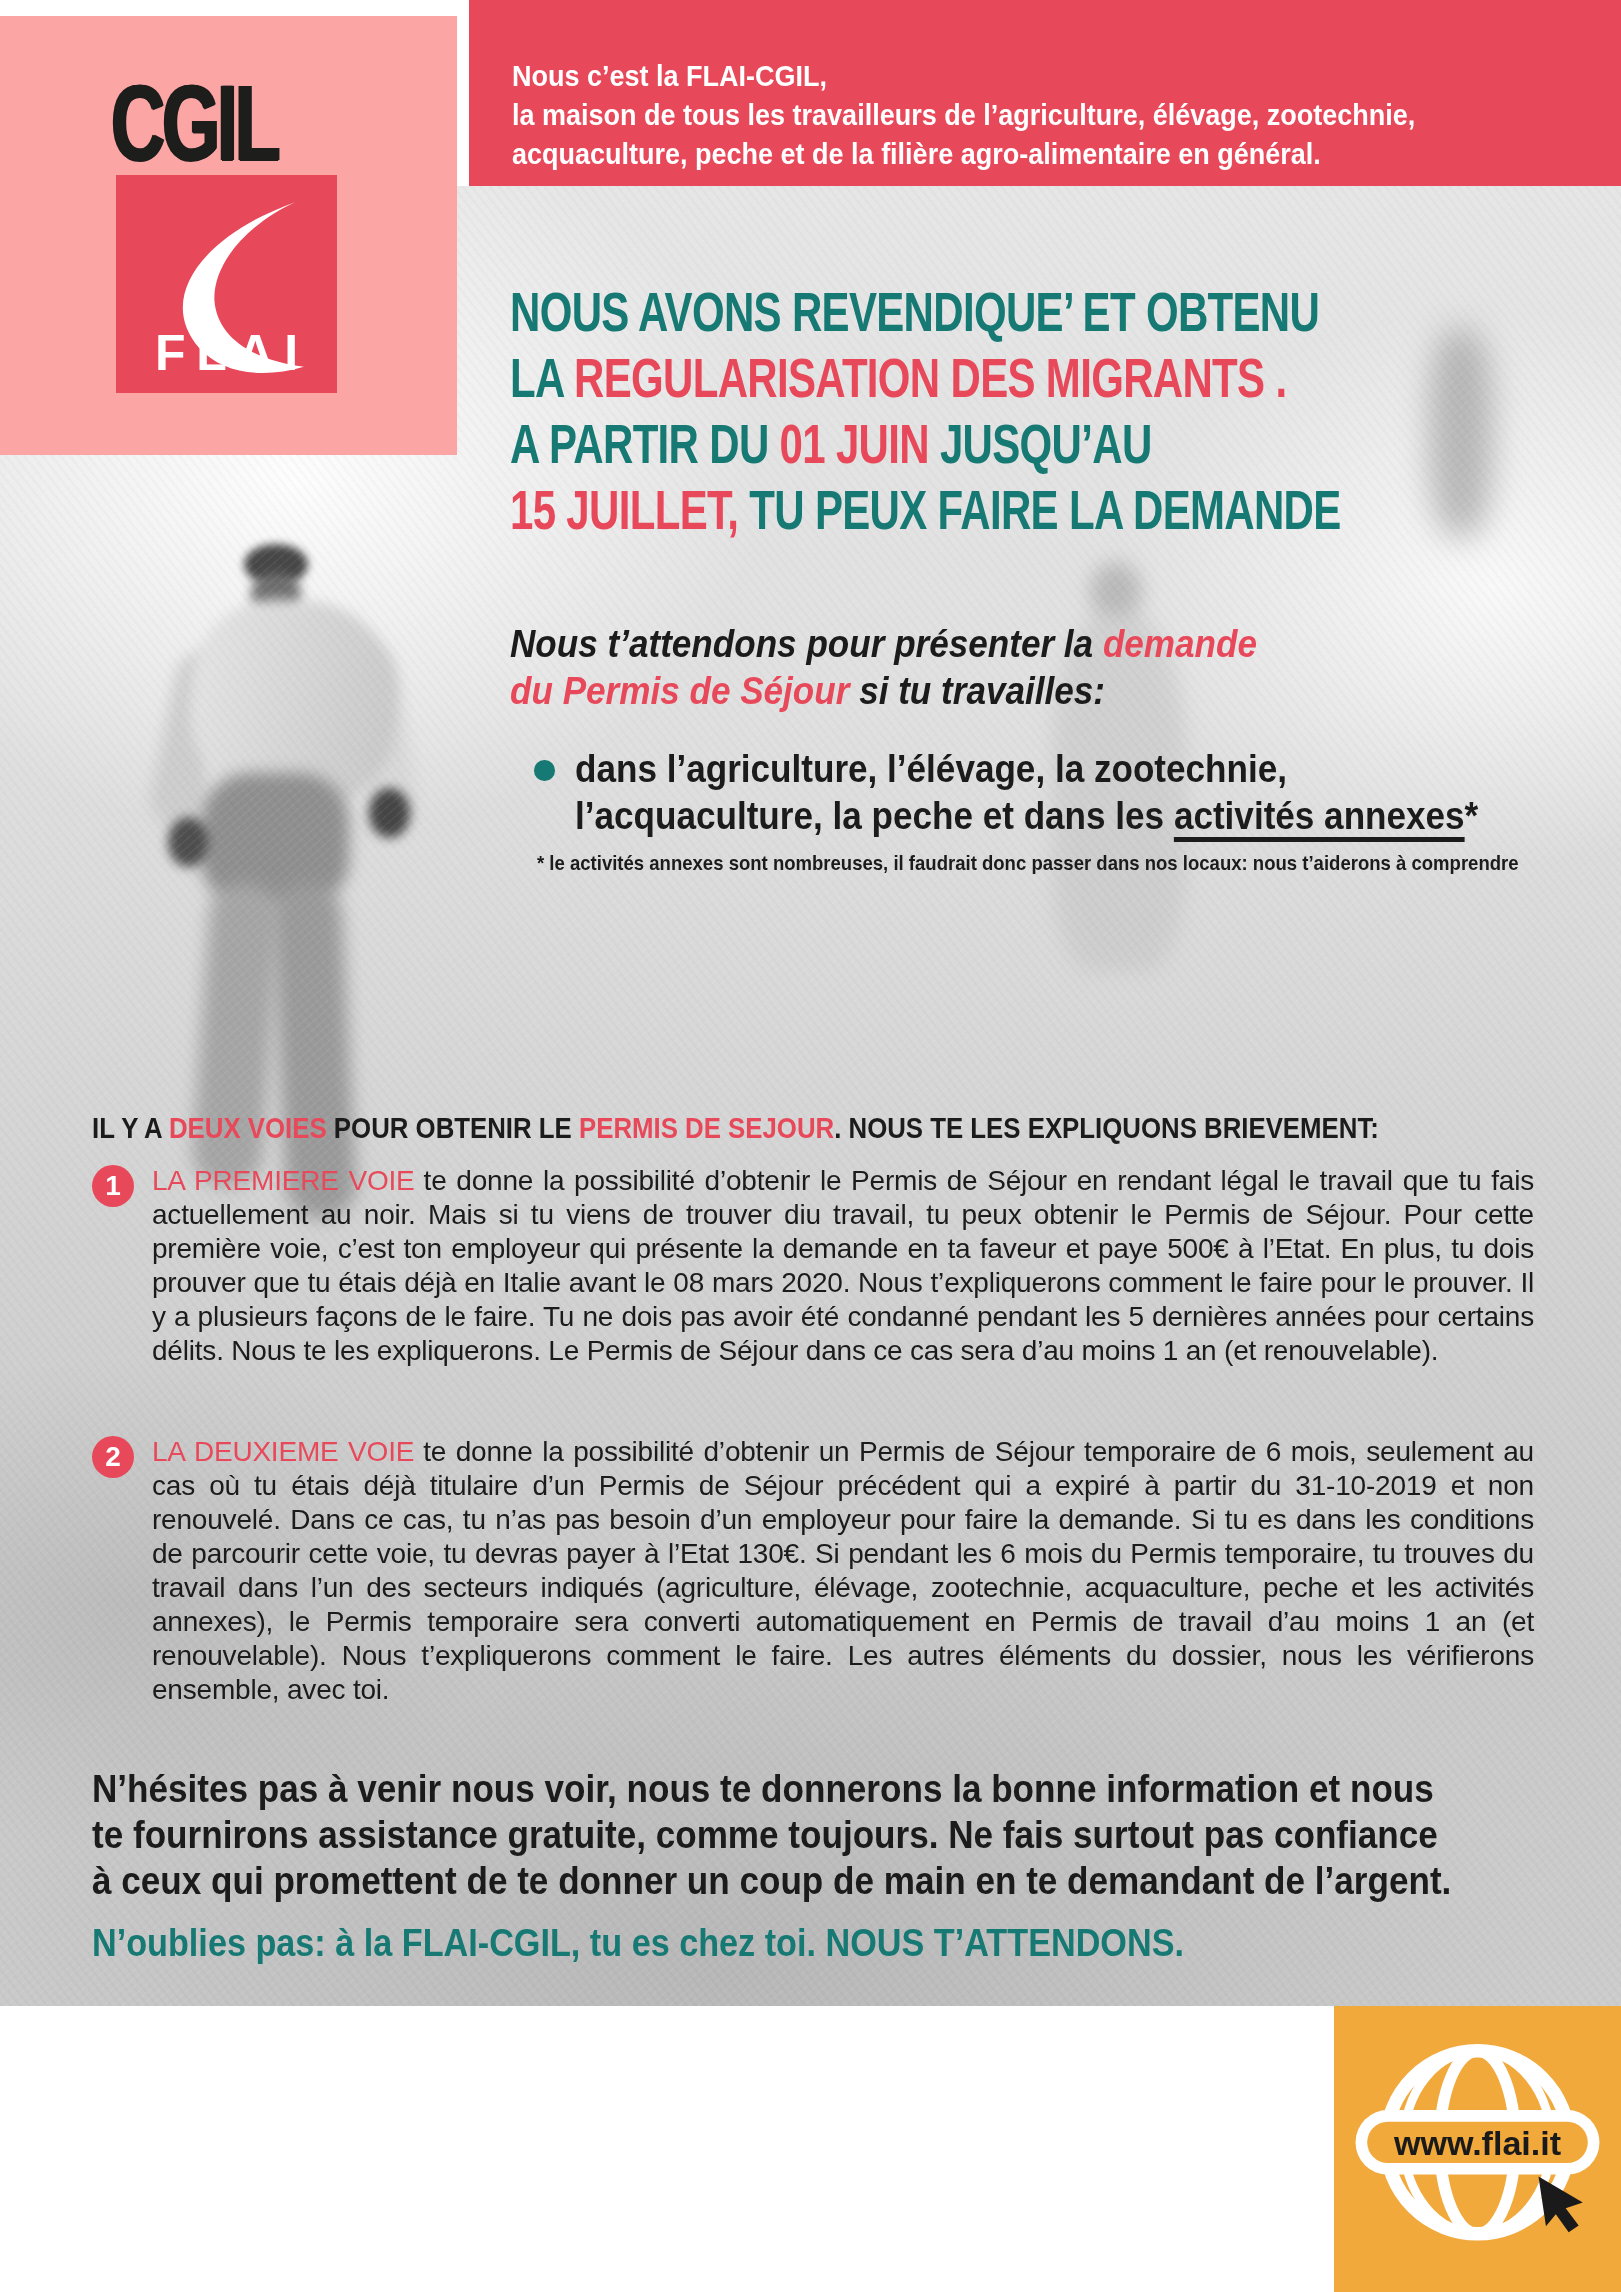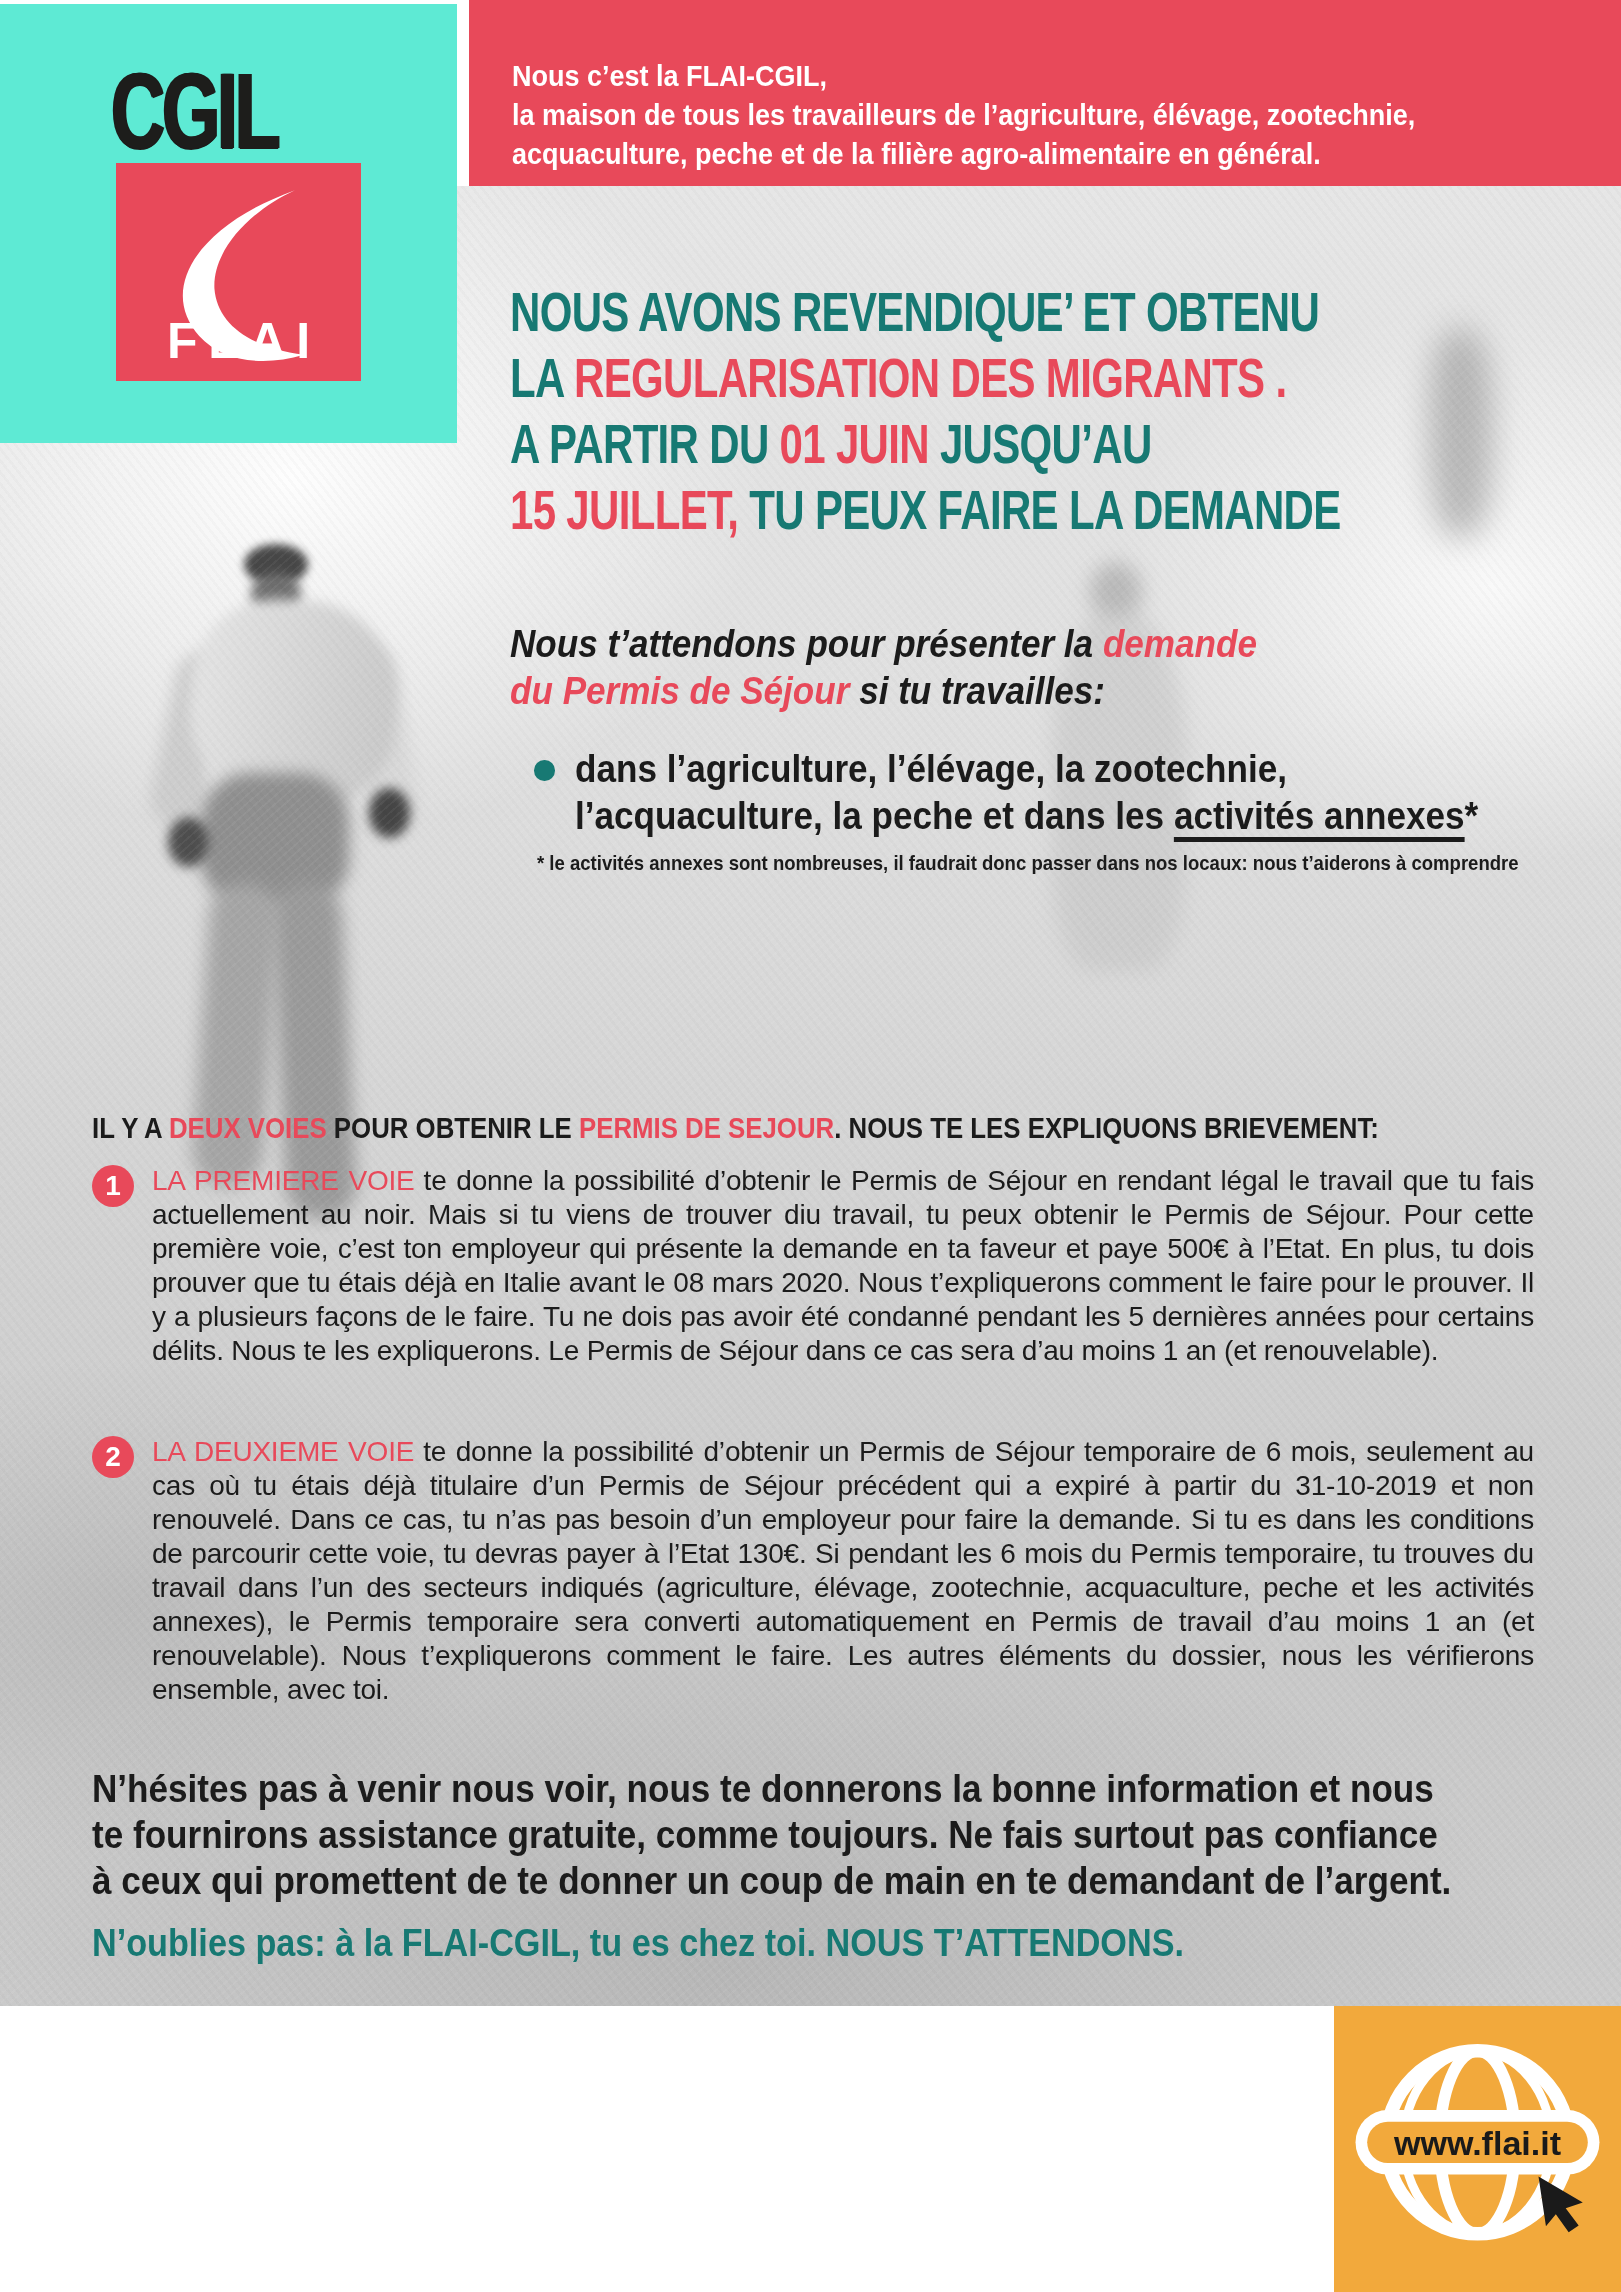--- a/index.html
+++ b/index.html
@@ -39,27 +39,27 @@
   .man-hand-r{left:369px;top:602px;width:41px;height:50px;background:#454545;border-radius:50%;filter:blur(5.4px);}
   .man-hips{left:201px;top:587px;width:148px;height:134px;background:#8f8f8f;border-radius:35%;filter:blur(8px);}
   .man-leg-l{left:201px;top:697px;width:70px;height:304px;background:#a5a5a5;border-radius:34px;filter:blur(9px);transform:rotate(4deg);}
   .man-leg-r{left:279px;top:697px;width:70px;height:336px;background:#9a9a9a;border-radius:34px;filter:blur(9px);transform:rotate(-3deg);}
   .ghost{left:1052px;top:376px;width:134px;height:421px;opacity:.55;filter:blur(9.9px);}
   .ghost-head{position:absolute;left:38px;top:0;width:52px;height:59px;background:#9a9a9a;border-radius:50%;}
   .ghost-body{position:absolute;left:0;top:52px;width:134px;height:358px;background:#c4c4c4;border-radius:40% 40% 30% 30%;}
   .streak{left:1429px;top:142px;width:64px;height:210px;background:#8c8c8c;border-radius:40%;filter:blur(16px);opacity:.55;}
 
   
-  .logo-box{position:absolute;left:0;top:4px;width:457px;height:439px;background:#5eead4;}
+  .logo-box{position:absolute;left:0;top:16px;width:457px;height:439px;background:#fca5a5;}
   .cgil-word{
     position:absolute;left:111px;top:54px;font-size:107px;line-height:1;font-weight:700;
     letter-spacing:-4.5px;color:#1d1d1b;transform:scaleX(.70);transform-origin:0 0;white-space:nowrap;
     text-shadow:1.8px 0 0 #1d1d1b,-1.8px 0 0 #1d1d1b,0 0.9px 0 #1d1d1b;
   }
-  .flai-square{position:absolute;left:116px;top:159px;width:221px;height:218px;background:var(--red);padding-left:24px;}
+  .flai-square{position:absolute;left:116px;top:159px;width:221px;height:218px;background:var(--red);}
   .flai-swoosh{position:absolute;left:0;top:0;}
   .flai-word{
     position:absolute;left:0;bottom:10.7px;width:100%;text-align:center;color:#fff;
     font-size:50px;font-weight:700;letter-spacing:10.7px;text-indent:10.7px;
   }
   .banner{position:absolute;left:469px;top:0;width:1164px;height:186px;background:var(--red);}
   .banner-lines{position:absolute;left:43px;top:56px;}
   .banner-line{font-size:30px;line-height:39px;font-weight:700;color:#ffffff;white-space:nowrap;transform:scaleX(.9);transform-origin:0 0;}
 
   

